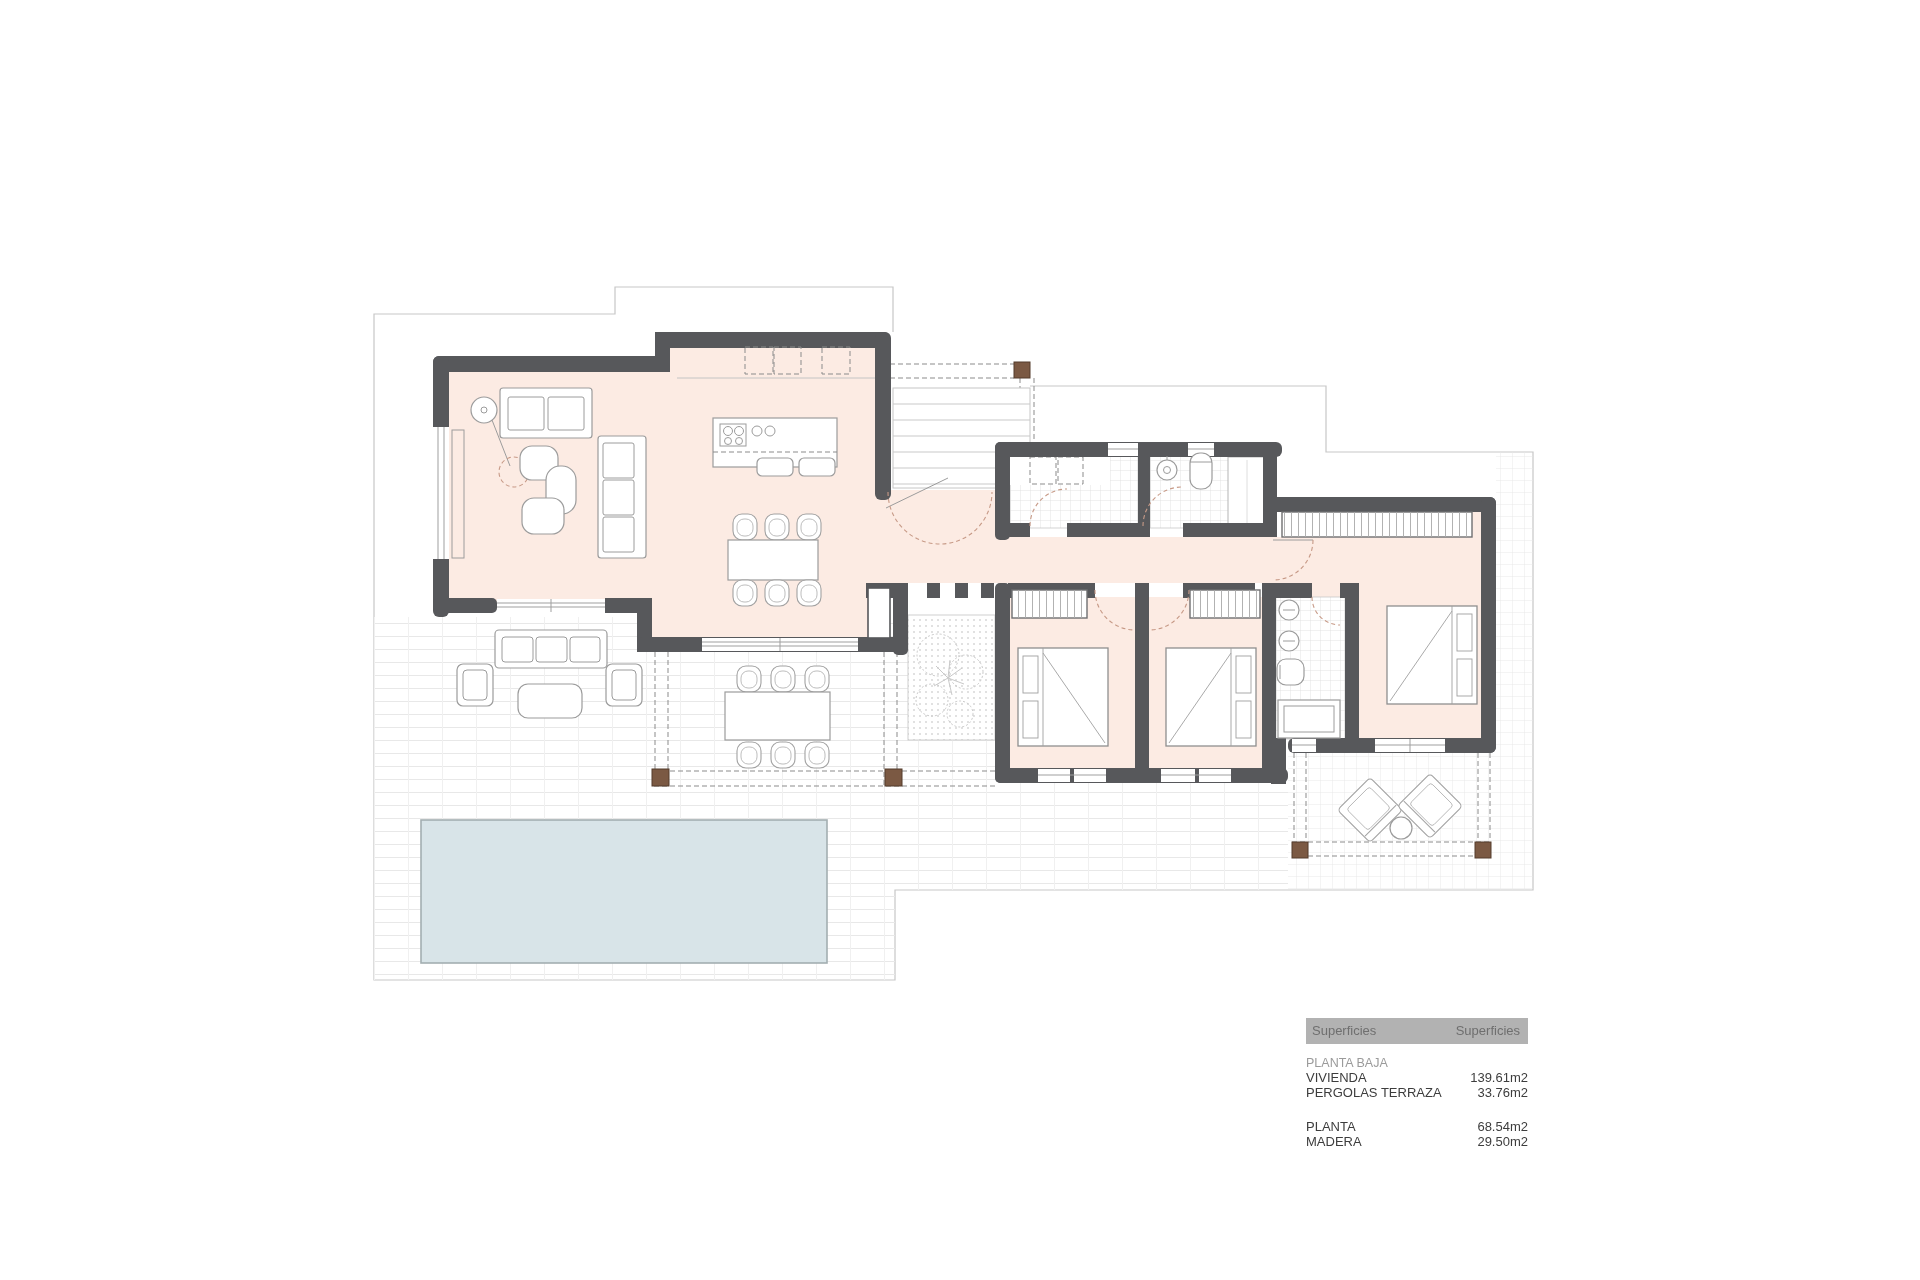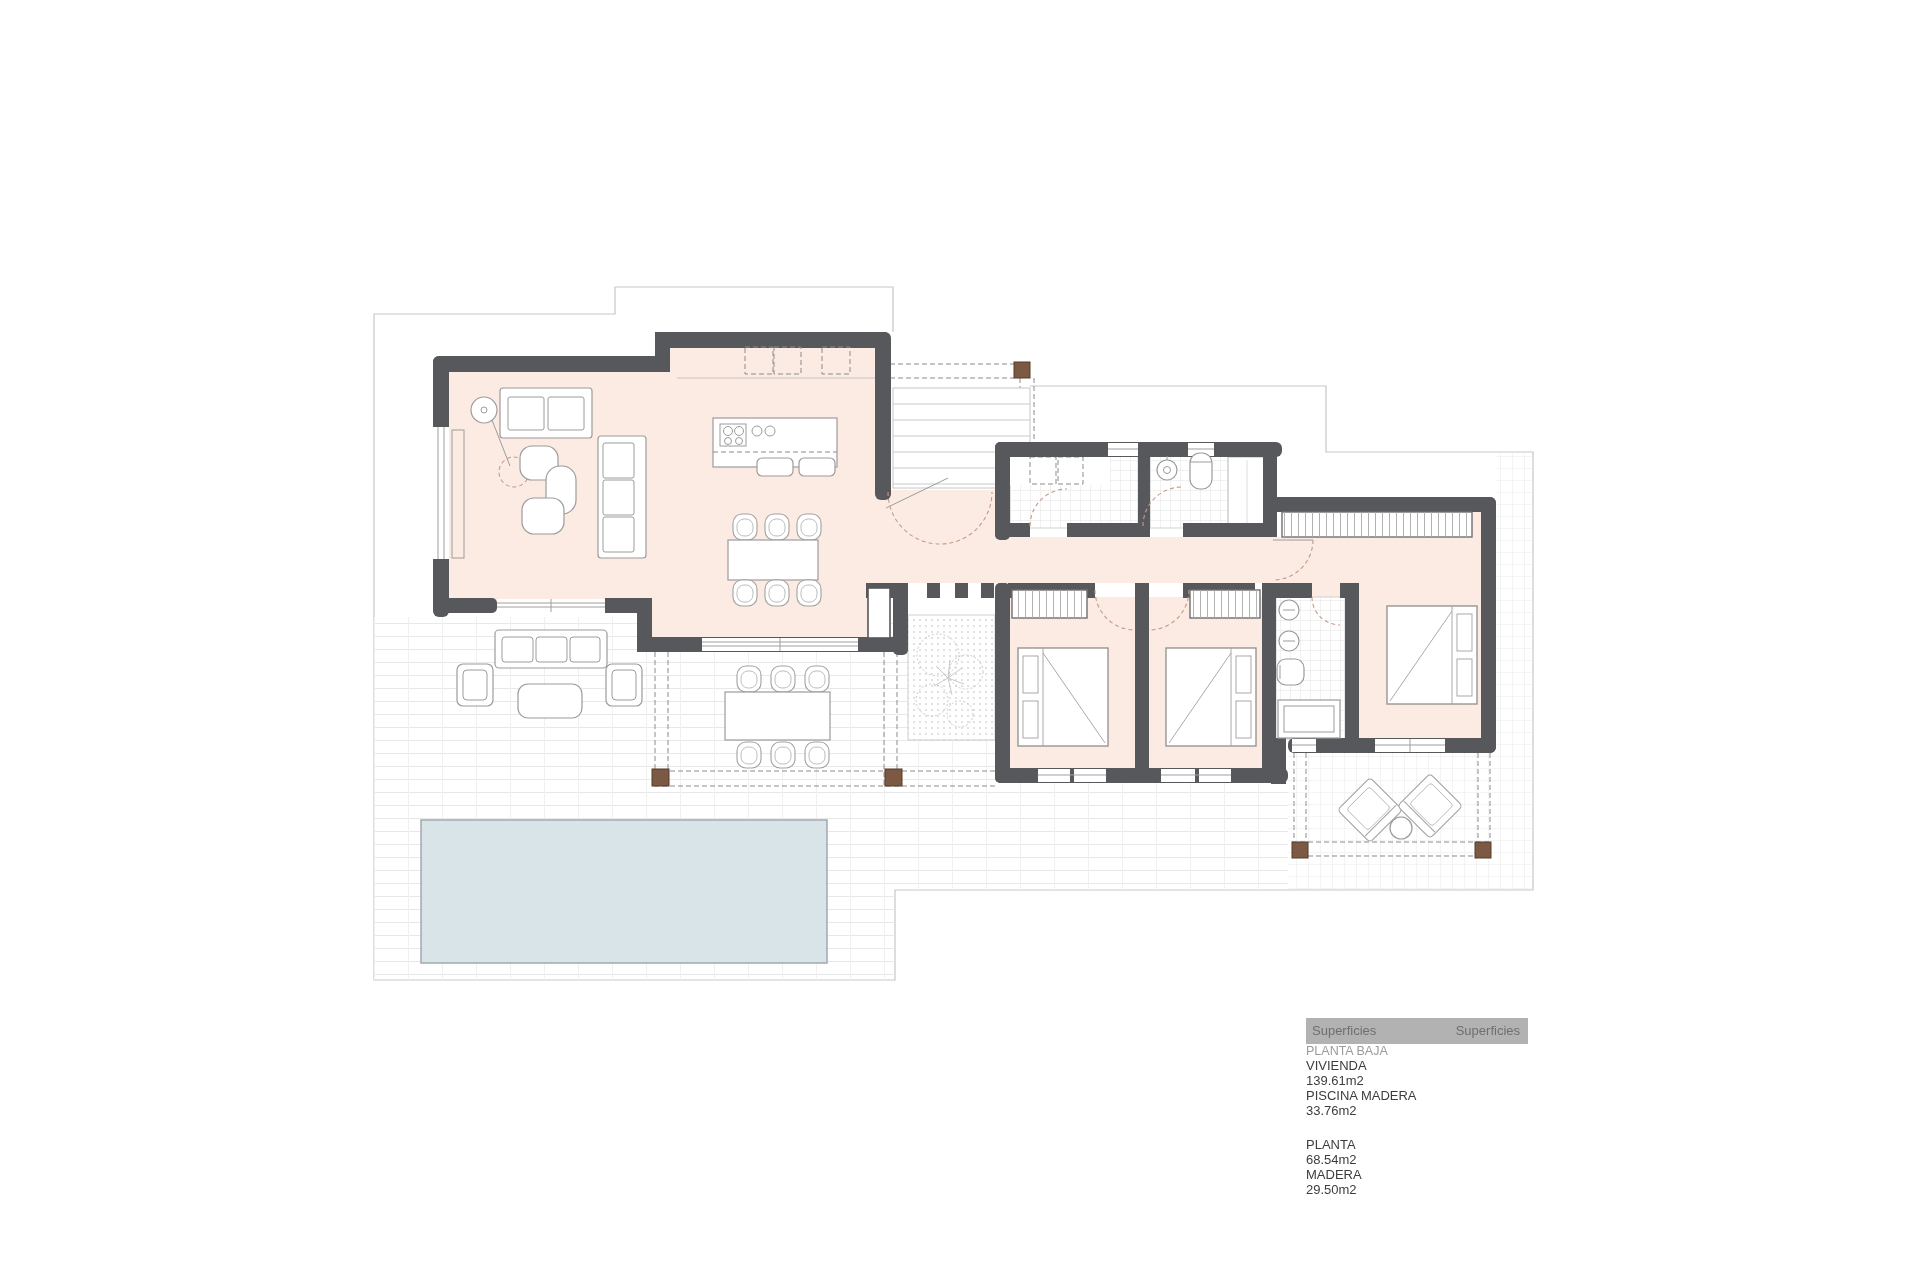--- a/index.html
+++ b/index.html
@@ -18,22 +18,22 @@
   .dash{fill:none;stroke:#8b8b8b;stroke-width:1;stroke-dasharray:5 3;}
   .win{fill:#fff;}
   .wl{stroke:#9f9f9f;stroke-width:1;}
   .stp{fill:#fff;stroke:#c6c6c6;stroke-width:1;}
   .tl{fill:none;stroke:#c9c9c9;stroke-width:1;}
   
   .legend{position:absolute;left:1306px;top:1018px;width:222px;font-size:13px;color:var(--text,#3d3d3d);}
   .legend-bar{background:var(--legendbar,#b2b2b2);color:var(--legendhead,#6f6f6f);
       height:26px;line-height:26px;display:flex;justify-content:space-between;
       padding:0 8px 0 6px;box-sizing:border-box;font-size:13px;}
-  .legend-section{margin-top:0;color:var(--muted,#9b9b9b);font-size:12.5px;line-height:14px;}
-  .legend-row{display:flex;justify-content:space-between;line-height:15px;flex-direction:column;}
+  .legend-section{margin-top:12px;color:var(--muted,#9b9b9b);font-size:12.5px;line-height:14px;}
+  .legend-row{display:flex;justify-content:space-between;line-height:15px;}
   .legend-gap{height:19px;}
 </style>
 </head>
 <body>
 
 <div class="stage">
 <svg width="1920" height="1280" viewBox="0 0 1920 1280">
   <defs>
     <pattern id="tile10" width="10" height="10" patternUnits="userSpaceOnUse">
       <rect width="10" height="10" fill="#ffffff"></rect>
@@ -334,21 +334,21 @@
   <div class="legend-bar">
     <span>Superficies</span>
     <span>Superficies</span>
   </div>
   <div class="legend-section">PLANTA BAJA</div>
   <div class="legend-row">
     <span>VIVIENDA</span>
     <span>139.61m2</span>
   </div>
   <div class="legend-row">
-    <span>PISCINA MADERA</span>
+    <span>PERGOLAS TERRAZA</span>
     <span>33.76m2</span>
   </div>
   <div class="legend-gap"></div>
   <div class="legend-row">
     <span>PLANTA</span>
     <span>68.54m2</span>
   </div>
   <div class="legend-row">
     <span>MADERA</span>
     <span>29.50m2</span>

